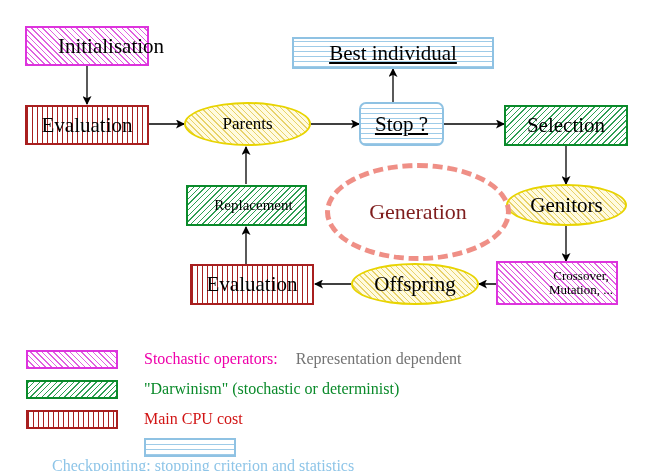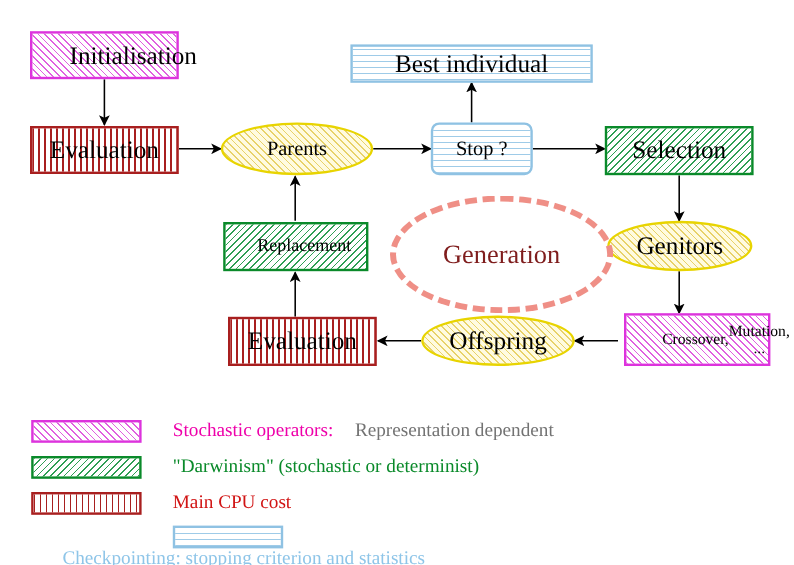--- a/index.html
+++ b/index.html
@@ -30,20 +30,21 @@
     background-color:#ffffff;
     background-image:repeating-linear-gradient(90deg,
       #a81f1f 0px,#a81f1f 1px,rgba(255,255,255,0) 1px,rgba(255,255,255,0) 5px);
     border:2px solid #a81f1f;
   }
   .fill-blue{
     background-color:#ffffff;
     background-image:repeating-linear-gradient(0deg,
       #9ecbe8 0px,#9ecbe8 1px,rgba(255,255,255,0) 1px,rgba(255,255,255,0) 5px);
     border:2px solid #8fc2e3;
+    text-decoration:underline;
   }
   .fill-yellow{
     background-color:#fffbe0;
     background-image:repeating-linear-gradient(45deg,
       #e8d26a 0px,#e8d26a 1px,rgba(255,255,255,0) 1px,rgba(255,255,255,0) 4px);
     border:2px solid #e8d400;
   }
 
   .ellipse{border-radius:50%;}
   .rounded{border-radius:7px;}
@@ -97,27 +98,27 @@
   </svg>
 
   <div class="node fill-magenta" style="left:25px;top:26px;width:124px;height:40px;font-size:21px;">Initialisation</div>
 
   <div class="node fill-red" style="left:25px;top:105px;width:124px;height:40px;font-size:21px;">Evaluation</div>
 
   <div class="node fill-yellow ellipse" style="left:184px;top:102px;width:127px;height:44px;font-size:17px;">Parents</div>
 
   <div class="node fill-blue" style="left:292px;top:37px;width:202px;height:32px;font-size:21px;">Best individual</div>
 
-  <div class="node fill-blue rounded" style="left:359px;top:102px;width:85px;height:44px;font-size:17px;">Stop ?</div>
+  <div class="node fill-blue rounded" style="left:359px;top:102px;width:85px;height:44px;font-size:21px;">Stop ?</div>
 
   <div class="node fill-green" style="left:504px;top:105px;width:124px;height:41px;font-size:21px;">Selection</div>
 
   <div class="node fill-yellow ellipse" style="left:506px;top:184px;width:121px;height:42px;font-size:21px;">Genitors</div>
 
-  <div class="node fill-magenta" style="left:520px;top:261px;width:122px;height:44px;flex-direction:row;font-size:13px;">
+  <div class="node fill-magenta" style="left:496px;top:261px;width:122px;height:44px;flex-direction:column;font-size:13px;">
     <span>Crossover,</span>
     <span>Mutation, ...</span>
   </div>
 
   <div class="node fill-yellow ellipse" style="left:351px;top:263px;width:128px;height:42px;font-size:21px;">Offspring</div>
 
   <div class="node fill-red" style="left:190px;top:264px;width:124px;height:41px;font-size:21px;">Evaluation</div>
 
   <div class="node fill-green" style="left:186px;top:185px;width:121px;height:41px;font-size:15px;padding-left:14px;">Replacement</div>
 

